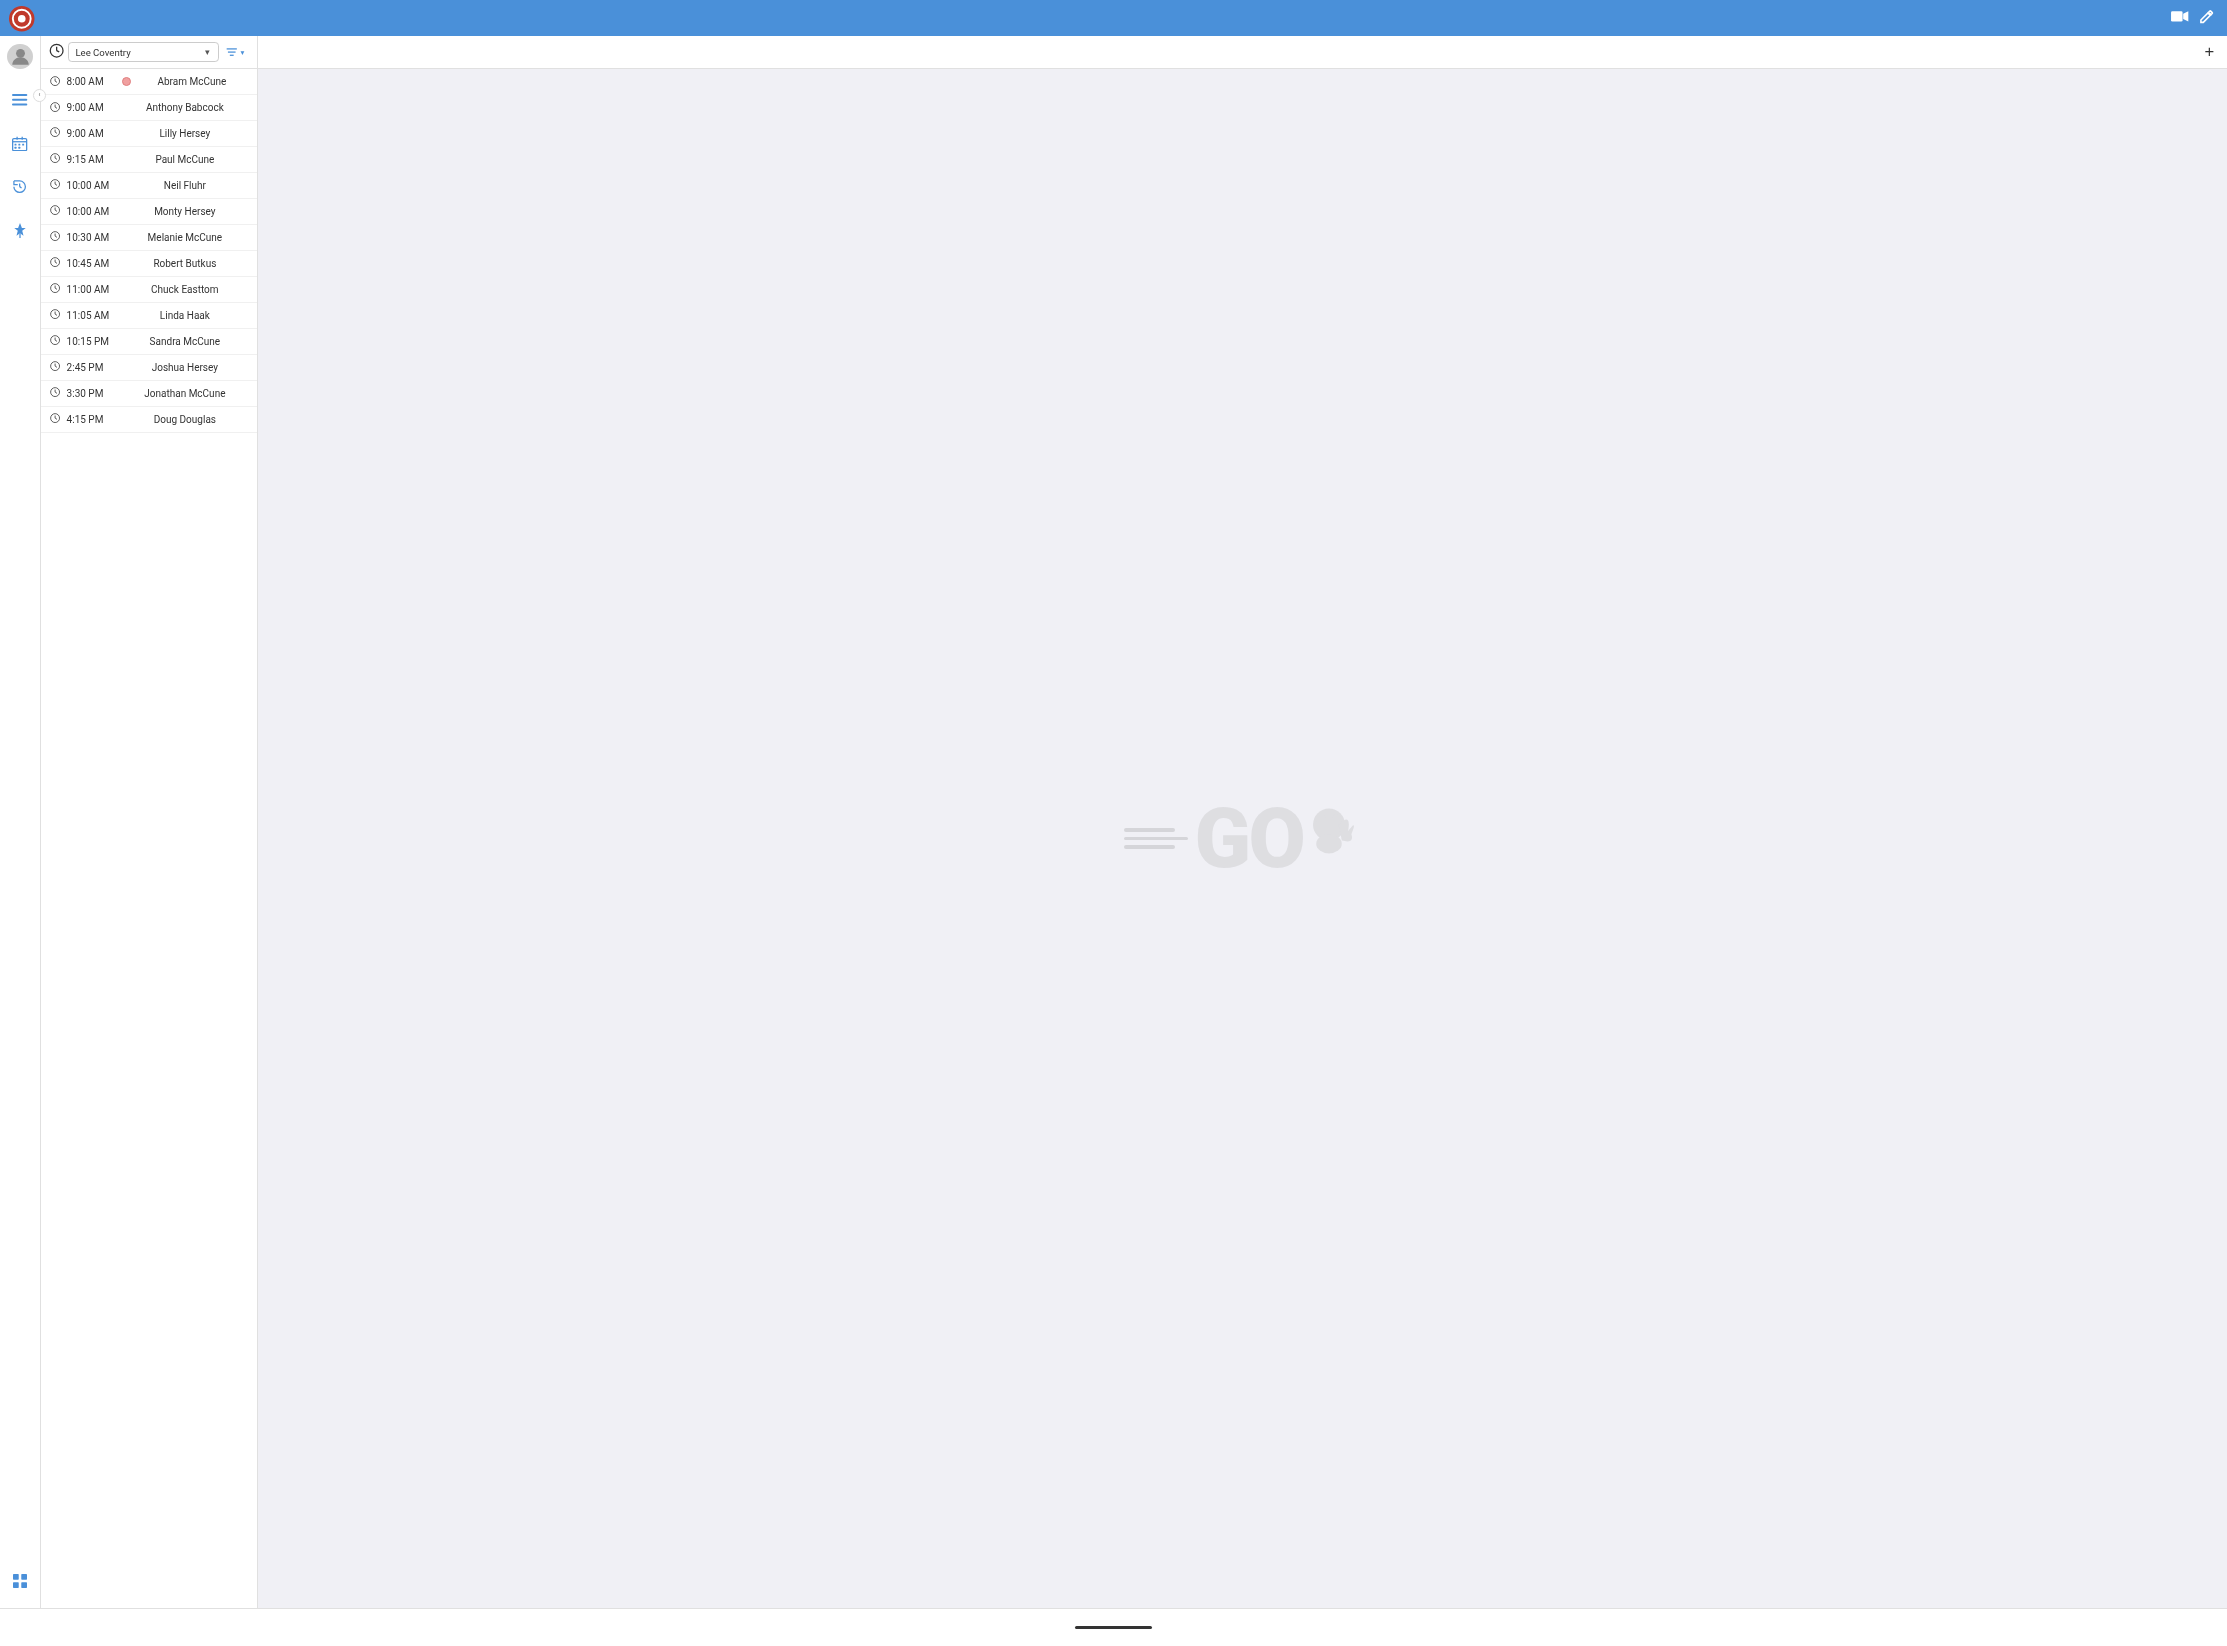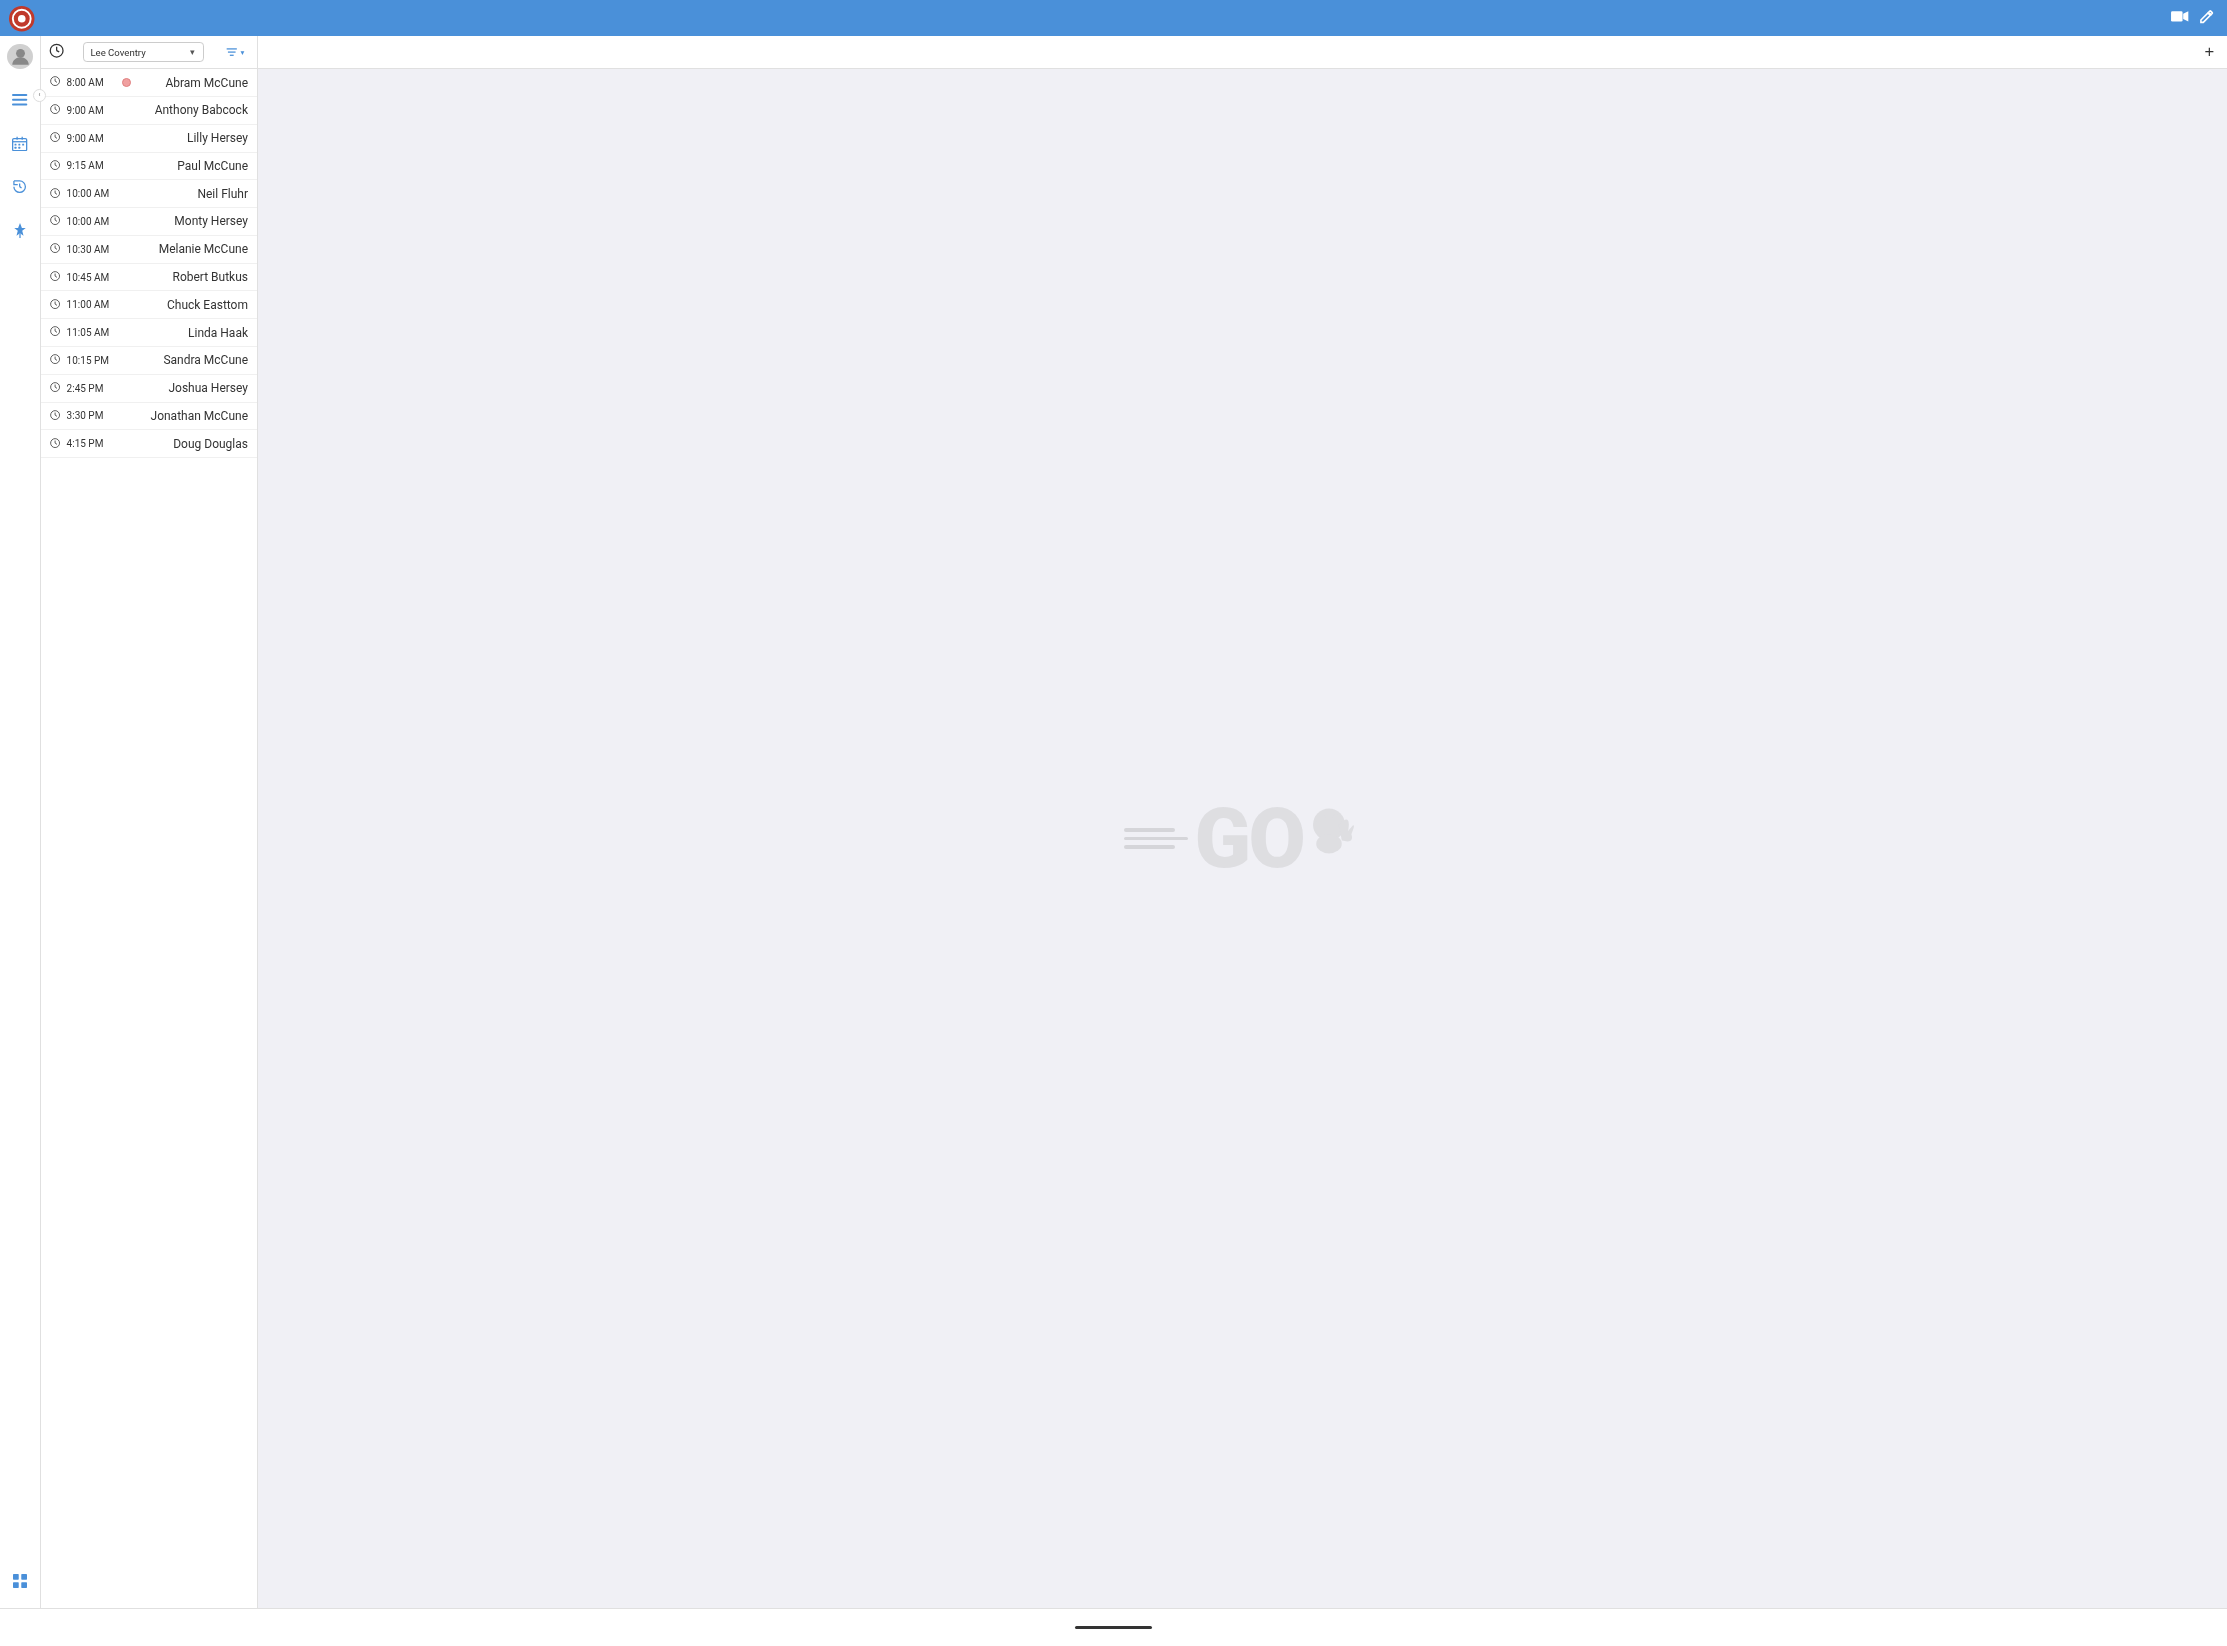--- a/index.html
+++ b/index.html
@@ -105,21 +105,21 @@
       border-right: 0.6px solid #e0e0e0;
       flex-shrink: 0;
       overflow: hidden;
     }
 
     .panel-header {
       display: flex;
       align-items: center;
       padding: 6.4px 7.7px;
       border-bottom: 0.6px solid #e0e0e0;
-      gap: 19px;
+      gap: 4px;
     }
     .panel-header-clock {
       font-size: 14px;
       color: #333;
     }
     .provider-dropdown {
       flex: 1;
       background: white;
       border: 0.6px solid #ccc;
       border-radius: 3.8px;
@@ -181,24 +181,24 @@
       width: 9px;
       height: 9px;
       border-radius: 50%;
       flex-shrink: 0;
     }
     .row-indicator.pink {
       background: #f0a0a0;
       border: 0.6px solid #e08080;
     }
     .row-name {
-      font-size: 12px;
+      font-size: 10px;
       color: #333;
       flex: 1;
-      text-align: right;
+      text-align: center;
     }
 
     
     .content-area {
       flex: 1;
       display: flex;
       flex-direction: column;
       background: #f0f0f5;
       overflow: hidden;
     }

